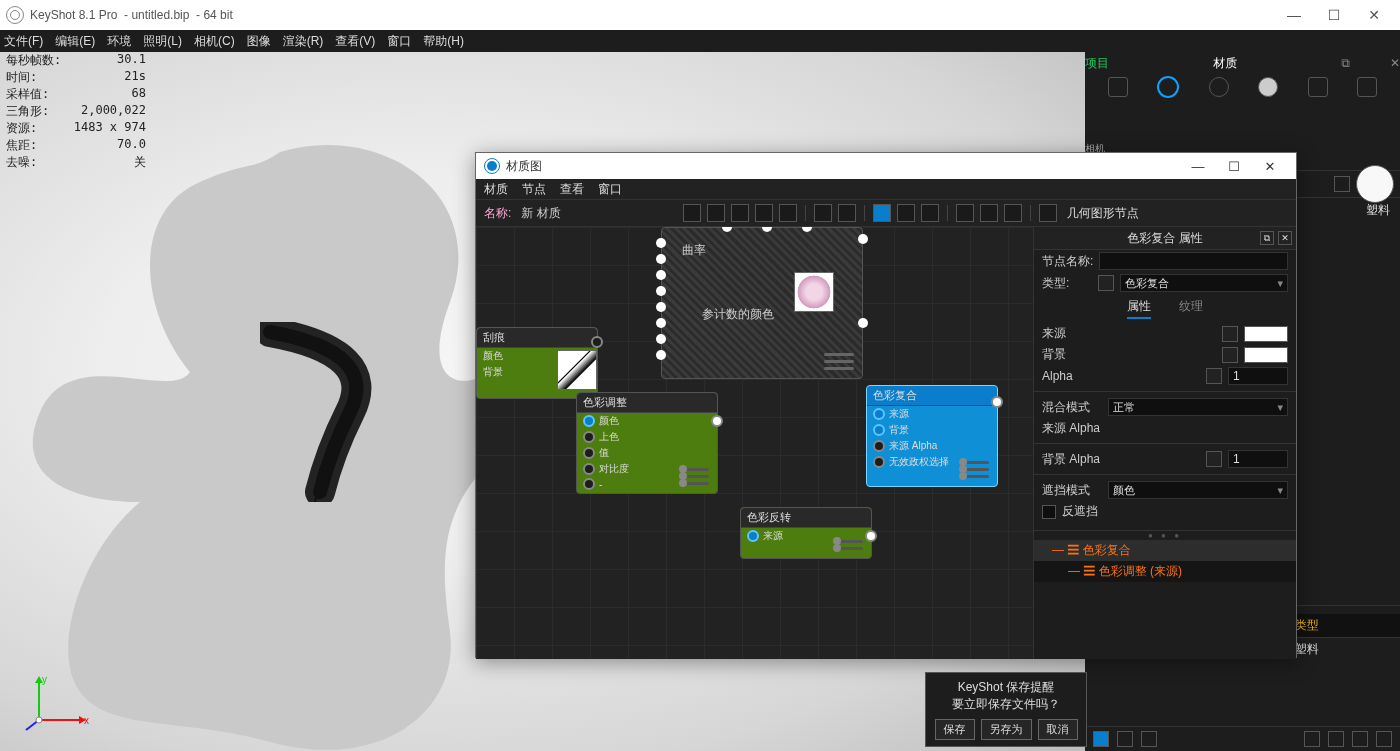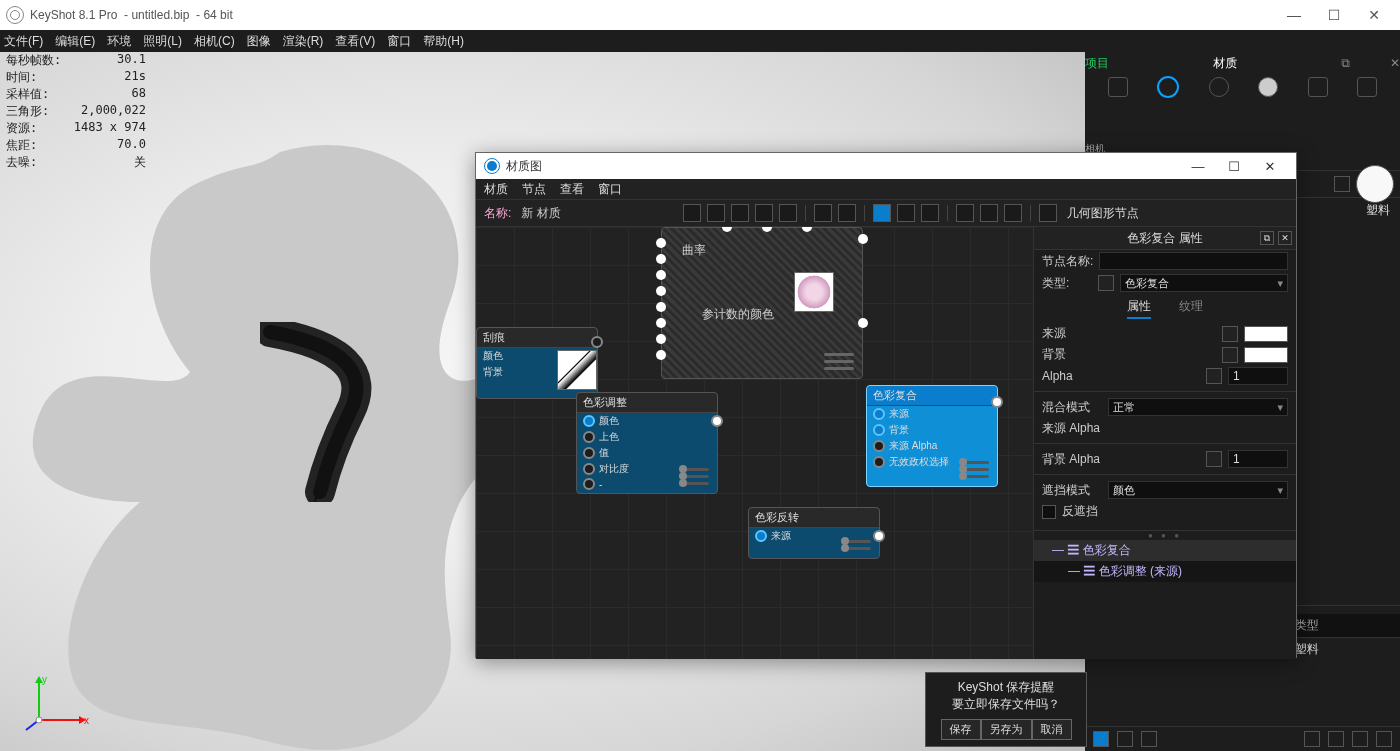--- a/index.html
+++ b/index.html
@@ -35,21 +35,21 @@
   .rp-line{display:flex;align-items:center;margin:4px 0;gap:6px;}
   .rp-line .sw{width:18px;height:14px;background:#222;border:1px solid #444;}
   .rp-line .swatch2{width:42px;height:16px;background:#fff;border:1px solid #555;}
   .rp-line .icon{width:14px;height:14px;border:1px solid #555;}
   .rp-slider{width:60px;height:4px;background:#444;position:relative;border-radius:2px;}
   .rp-slider:before{content:"";position:absolute;left:40%;top:-4px;width:4px;height:12px;background:#999;border-radius:2px;}
   .rp-val{background:#0f0f0f;border:1px solid #333;padding:1px 4px;color:#ddd;min-width:40px;}
   .rp-names{position:absolute;bottom:0;left:0;right:0;height:145px;border-top:1px solid #333;}
   .rp-names .grip{height:8px;text-align:center;color:#555;letter-spacing:3px;font-size:8px;}
   .rp-names table{width:100%;border-collapse:collapse;}
-  .rp-names th{background:#111;font-weight:normal;color:#a3a3a3;border-bottom:1px solid #333;padding:3px 8px;text-align:left;}
+  .rp-names th{background:#111;font-weight:normal;color:#eab308;border-bottom:1px solid #333;padding:3px 8px;text-align:left;}
   .rp-names td{padding:3px 8px;color:#ddd;}
   .rp-foot{position:absolute;bottom:0;left:0;right:0;height:24px;display:flex;align-items:center;gap:8px;padding:0 8px;border-top:1px solid #333;}
   .rp-foot .fi{width:14px;height:14px;border:1px solid #555;}
   
   .dlg{position:absolute;left:475px;top:75px;width:820px;height:504px;background:#222;border:1px solid #666;box-shadow:0 4px 20px rgba(0,0,0,.4);margin-top:25px;}
   .dlg-titlebar{height:26px;background:#fff;display:flex;align-items:center;padding:0 8px;color:#333;}
   .dlg-titlebar .logo{width:14px;height:14px;border:1px solid #0a7dcc;border-radius:50%;margin-right:6px;position:relative;}
   .dlg-titlebar .logo:after{content:"";position:absolute;inset:2px;background:#0a7dcc;border-radius:50%;}
   .dlg-titlebar .spacer{flex:1;}
   .dlg-titlebar .wbtn{width:36px;text-align:center;color:#333;font-size:13px;}
@@ -58,21 +58,21 @@
   .dlg-tool .lab{color:#f9a8d4;}
   .dlg-tool .name{color:#ccc;margin-left:4px;}
   .dlg-tool .tsp{flex:0 0 110px;}
   .dlg-tool .ico{width:16px;height:16px;border:1px solid #555;background:#1a1a1a;}
   .dlg-tool .ico.active{background:#0a7dcc;}
   .dlg-tool .sep{width:1px;height:16px;background:#444;margin:0 2px;}
   .dlg-tool .geo{color:#ddd;margin-left:4px;}
   .dlg-body{display:flex;height:432px;}
   .graph{flex:1;position:relative;background:#222;overflow:hidden;}
   .graph .grid{position:absolute;inset:0;background-image:linear-gradient(#2b2b2b 1px,transparent 1px),linear-gradient(90deg,#2b2b2b 1px,transparent 1px);background-size:38px 38px;}
-  .node{position:absolute;background:#0c4a6e;border:1px solid #555;border-radius:4px;color:#ddd;font-size:10px;}
+  .node{position:absolute;background:#4d7c0f;border:1px solid #555;border-radius:4px;color:#ddd;font-size:10px;}
   .node .nh{background:#292929;padding:2px 6px;border-bottom:1px solid #444;border-radius:4px 4px 0 0;font-size:11px;}
   .node .row{padding:1px 6px;display:flex;align-items:center;gap:4px;}
   .node .port{width:8px;height:8px;border-radius:50%;background:#1d1d1d;border:2px solid #888;}
   .node .port.blue{background:#0a7dcc;border-color:#5cc6ff;}
   .node .sliders{position:absolute;right:8px;bottom:8px;display:flex;flex-direction:column;gap:4px;}
   .node .sliders .s{width:30px;height:3px;background:#555;border-radius:2px;position:relative;}
   .node .sliders .s:before{content:"";position:absolute;top:-3px;width:8px;height:8px;background:#888;border-radius:50%;}
   .node.sel{background:#0f8fd6;border-color:#7fd3ff;}
   .node.sel .nh{background:#0a7dcc;}
   .thumb{width:38px;height:38px;background:#fff;border:1px solid #666;margin:4px;}
@@ -94,26 +94,26 @@
   .props .psel:after{content:"▾";color:#888;}
   .props .tabs{display:flex;justify-content:center;gap:28px;padding:4px 0;}
   .props .tabs .tb{color:#888;padding-bottom:2px;}
   .props .tabs .tb.active{color:#ddd;border-bottom:2px solid #0a7dcc;}
   .props .swatchw{width:42px;height:14px;background:#fff;border:1px solid #555;}
   .props .mini{width:14px;height:14px;border:1px solid #555;background:#222;}
   .props .chk{width:12px;height:12px;background:#0f0f0f;border:1px solid #555;}
   .props hr{border:none;border-top:1px solid #333;margin:4px 0;}
   .props .tree{border-top:1px solid #333;margin-top:8px;}
   .props .tree .grip{text-align:center;color:#555;letter-spacing:3px;font-size:8px;}
-  .props .tree .ti{padding:2px 8px 2px 18px;color:#c4b5fd;background:#151515;}
+  .props .tree .ti{padding:2px 8px 2px 18px;color:#f97316;background:#151515;}
   .props .tree .ti.sel{background:#2d2d2d;}
   .props .tree .ti.ind{padding-left:34px;}
   
   .remind{position:absolute;left:925px;bottom:4px;width:148px;background:#1d1d1d;border:1px solid #555;padding:6px;text-align:center;color:#ddd;}
-  .remind .btns{display:flex;justify-content:center;margin-top:6px;}
+  .remind .btns{display:flex;gap:6px;justify-content:center;margin-top:6px;}
   .remind .btn{border:1px solid #666;padding:2px 8px;font-size:11px;color:#ddd;background:#262626;}
 </style>
 </head>
 <body>
 
 <div class="titlebar">
   <span class="logo"></span>
   <span>KeyShot 8.1 Pro</span>&nbsp;&nbsp;
   <span>- untitled.bip</span>&nbsp;&nbsp;
   <span>- 64 bit</span>
@@ -376,21 +376,21 @@
               <span>-</span>
             </div>
           <div class="sliders">
               <div class="s"></div>
               <div class="s"></div>
               <div class="s"></div>
             </div>
           <span class="port" style="position:absolute;right:-6px;top:22px;background:#fff"></span>
         </div>
 
-        <div class="node" style="left:272px;top:280px;width:130px;height:50px">
+        <div class="node" style="left:264px;top:280px;width:130px;height:50px">
           <div class="nh">色彩反转</div>
           <div class="row">
               <span class="port blue"></span>
               <span>来源</span>
             </div>
           <div class="sliders">
               <div class="s"></div>
               <div class="s"></div>
             </div>
           <span class="port" style="position:absolute;right:-6px;top:22px;background:#fff"></span>

